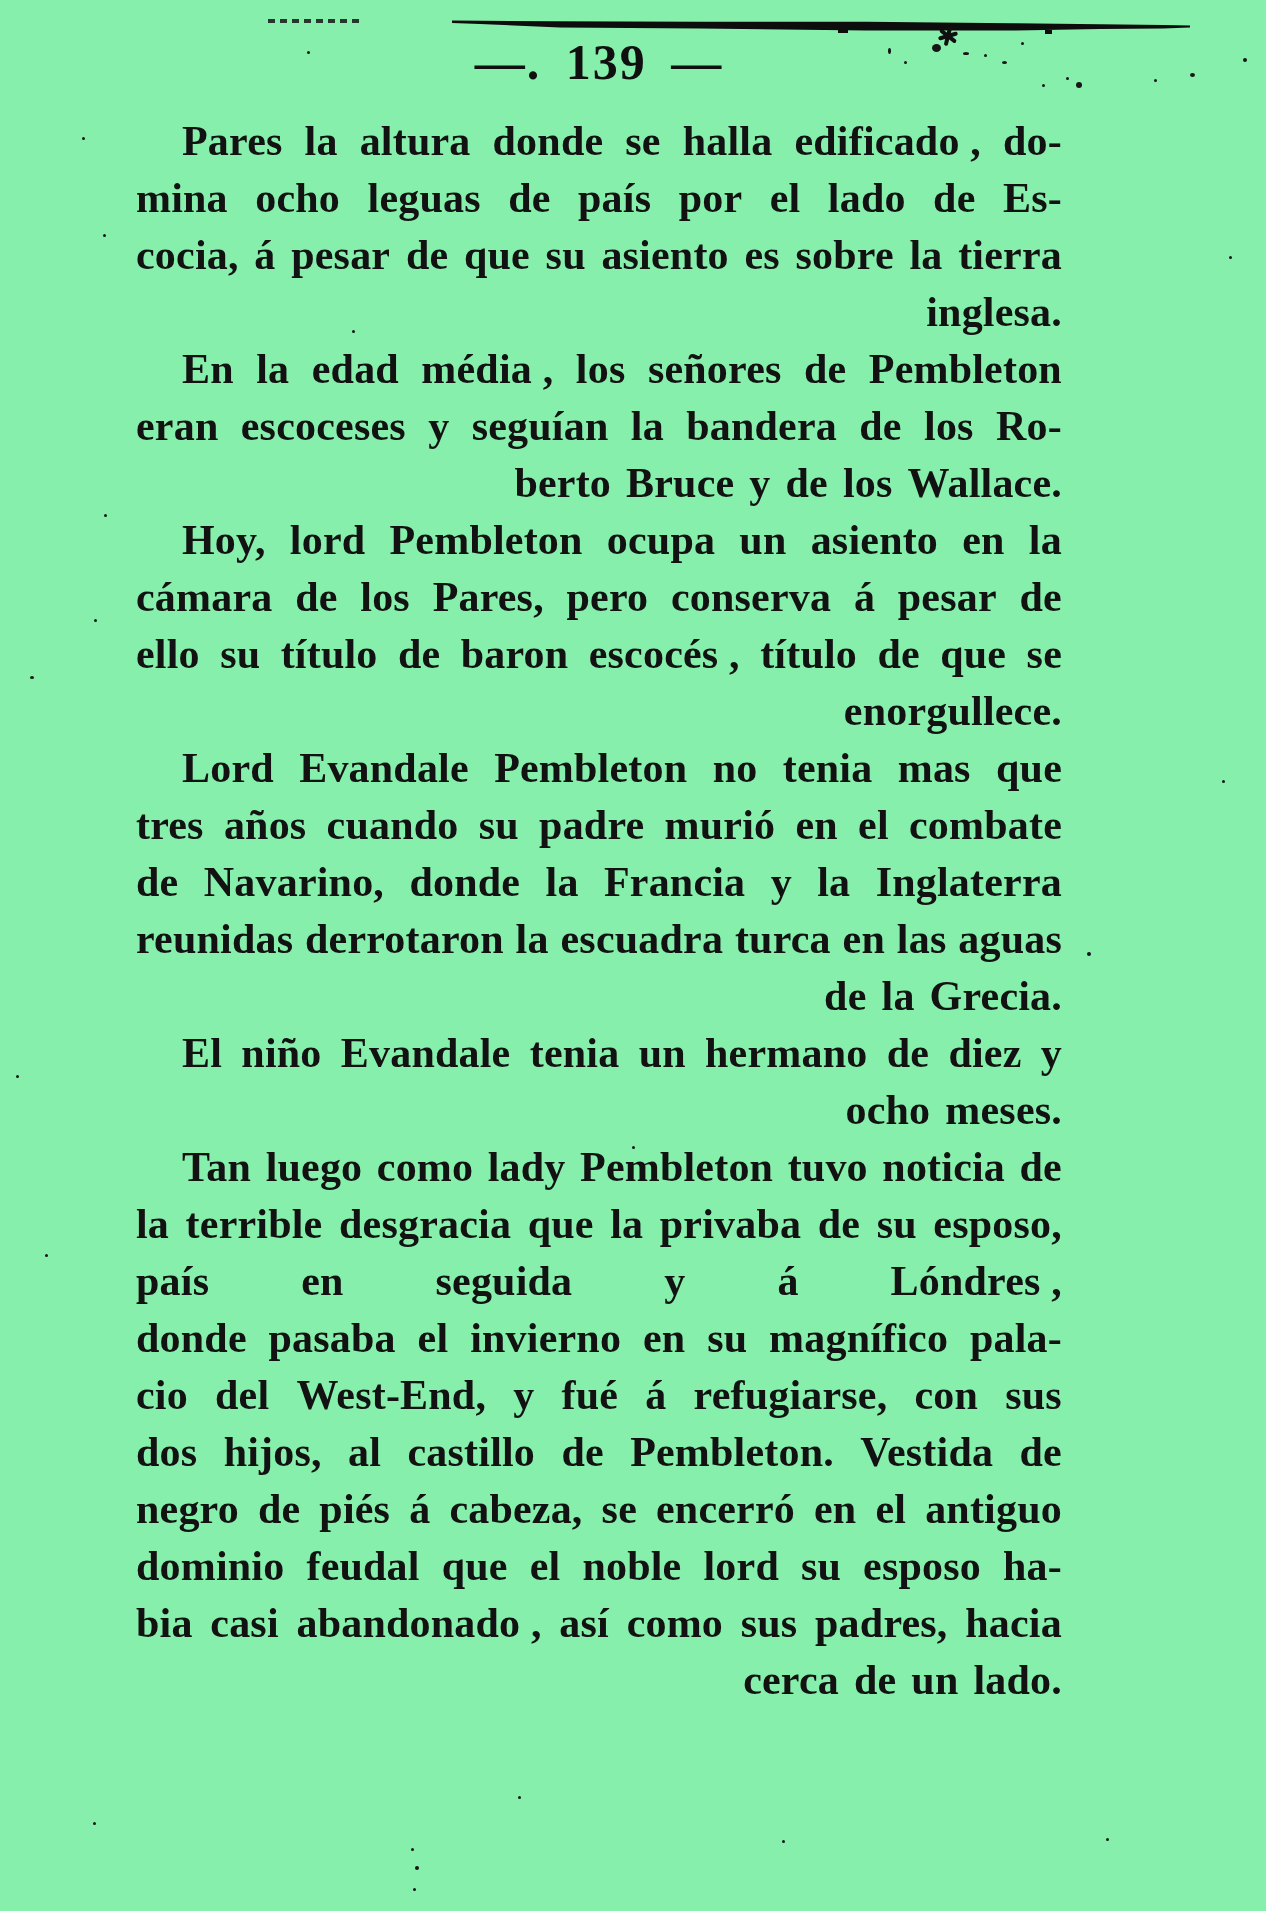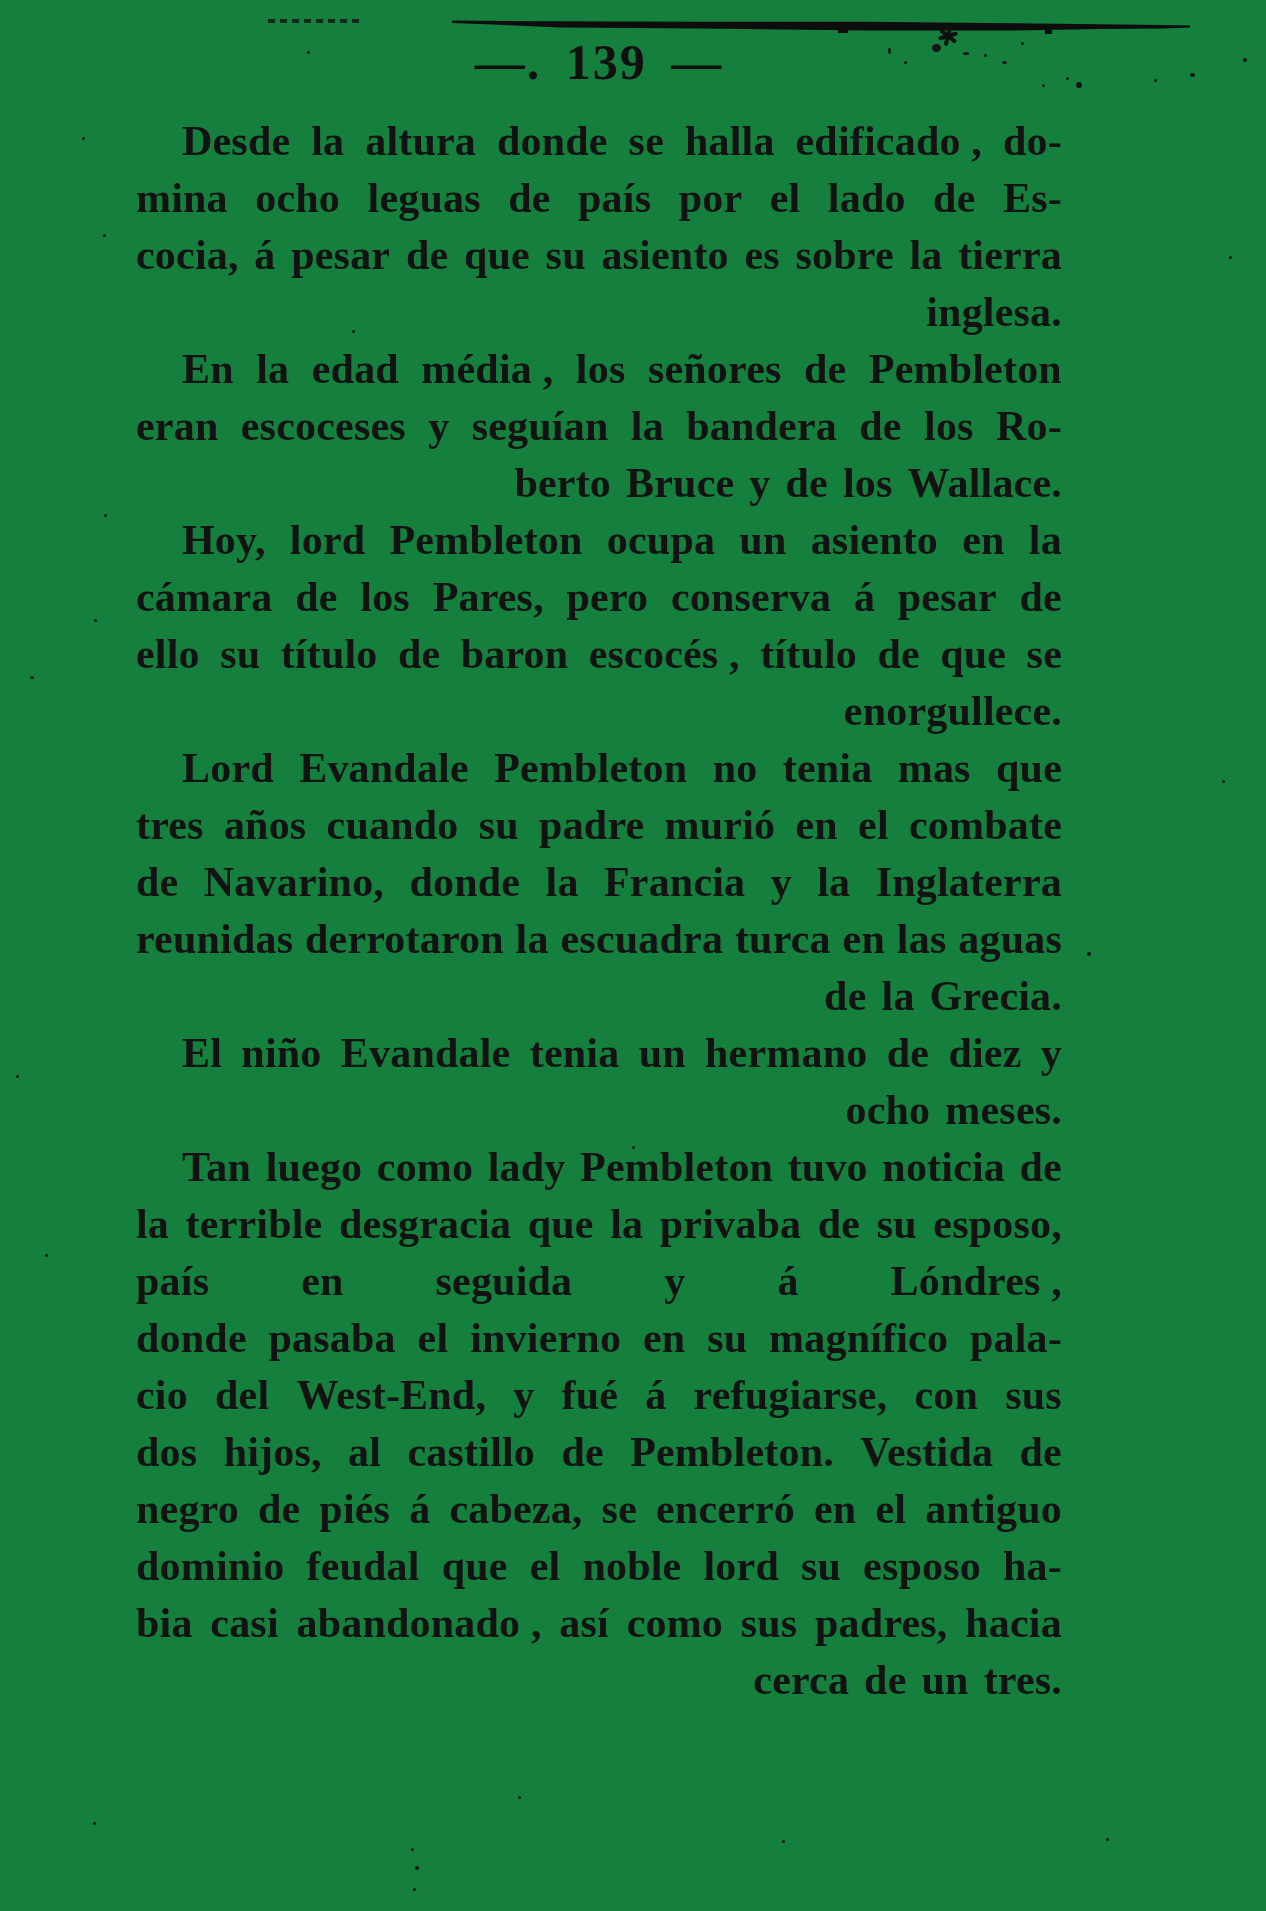--- a/index.html
+++ b/index.html
@@ -6,21 +6,21 @@
   html,body{margin:0;padding:0;}
   body{
     width:1266px;height:1911px;
     background:#ffffff;
     position:relative;
     overflow:hidden;
     font-family:"Liberation Serif","DejaVu Serif",serif;
   }
   .page{
     position:absolute;left:0;top:0;width:1266px;height:1911px;
-    background:#15803d;color:#121212;
+    background:#86efac;color:#121212;
   }
   
   .streak-svg{position:absolute;left:0;top:0;}
   .dashes{
     position:absolute;left:268px;top:19px;width:96px;height:4px;
     background:repeating-linear-gradient(90deg,#161616 0 7px,transparent 7px 12px);
     opacity:.85;
   }
   .star{position:absolute;left:938px;top:26px;width:20px;height:20px;}
   .star i{position:absolute;left:8px;top:0;width:4px;height:20px;background:#101010;border-radius:2px;display:block;}
@@ -67,21 +67,21 @@
 
   <div class="star">
     <i class="b1"></i>
       <i class="b2"></i>
       <i class="b3"></i>
   </div>
 
   <div class="pagenum">—. 139 —</div>
 
   <div class="textblock">
-      <div class="line indent"><span>Desde</span><span>la</span><span>altura</span><span>donde</span><span>se</span><span>halla</span><span>edificado&nbsp;,</span><span>do-</span></div>
+      <div class="line indent"><span>Pares</span><span>la</span><span>altura</span><span>donde</span><span>se</span><span>halla</span><span>edificado&nbsp;,</span><span>do-</span></div>
       <div class="line"><span>mina</span><span>ocho</span><span>leguas</span><span>de</span><span>país</span><span>por</span><span>el</span><span>lado</span><span>de</span><span>Es-</span></div>
       <div class="line"><span>cocia,</span><span>á</span><span>pesar</span><span>de</span><span>que</span><span>su</span><span>asiento</span><span>es</span><span>sobre</span><span>la</span><span>tierra</span></div>
       <div class="line last"><span>inglesa.</span></div>
       <div class="line indent"><span>En</span><span>la</span><span>edad</span><span>média&nbsp;,</span><span>los</span><span>señores</span><span>de</span><span>Pembleton</span></div>
       <div class="line"><span>eran</span><span>escoceses</span><span>y</span><span>seguían</span><span>la</span><span>bandera</span><span>de</span><span>los</span><span>Ro-</span></div>
       <div class="line last"><span>berto</span><span>Bruce</span><span>y</span><span>de</span><span>los</span><span>Wallace.</span></div>
       <div class="line indent"><span>Hoy,</span><span>lord</span><span>Pembleton</span><span>ocupa</span><span>un</span><span>asiento</span><span>en</span><span>la</span></div>
       <div class="line"><span>cámara</span><span>de</span><span>los</span><span>Pares,</span><span>pero</span><span>conserva</span><span>á</span><span>pesar</span><span>de</span></div>
       <div class="line"><span>ello</span><span>su</span><span>título</span><span>de</span><span>baron</span><span>escocés&nbsp;,</span><span>título</span><span>de</span><span>que</span><span>se</span></div>
       <div class="line last"><span>enorgullece.</span></div>
@@ -94,21 +94,21 @@
       <div class="line last"><span>ocho</span><span>meses.</span></div>
       <div class="line indent"><span>Tan</span><span>luego</span><span>como</span><span>lady</span><span>Pembleton</span><span>tuvo</span><span>noticia</span><span>de</span></div>
       <div class="line"><span>la</span><span>terrible</span><span>desgracia</span><span>que</span><span>la</span><span>privaba</span><span>de</span><span>su</span><span>esposo,</span></div>
       <div class="line"><span>país</span><span>en</span><span>seguida</span><span>y</span><span>á</span><span>Lóndres&nbsp;,</span></div>
       <div class="line"><span>donde</span><span>pasaba</span><span>el</span><span>invierno</span><span>en</span><span>su</span><span>magnífico</span><span>pala-</span></div>
       <div class="line"><span>cio</span><span>del</span><span>West-End,</span><span>y</span><span>fué</span><span>á</span><span>refugiarse,</span><span>con</span><span>sus</span></div>
       <div class="line"><span>dos</span><span>hijos,</span><span>al</span><span>castillo</span><span>de</span><span>Pembleton.</span><span>Vestida</span><span>de</span></div>
       <div class="line"><span>negro</span><span>de</span><span>piés</span><span>á</span><span>cabeza,</span><span>se</span><span>encerró</span><span>en</span><span>el</span><span>antiguo</span></div>
       <div class="line"><span>dominio</span><span>feudal</span><span>que</span><span>el</span><span>noble</span><span>lord</span><span>su</span><span>esposo</span><span>ha-</span></div>
       <div class="line"><span>bia</span><span>casi</span><span>abandonado&nbsp;,</span><span>así</span><span>como</span><span>sus</span><span>padres,</span><span>hacia</span></div>
-      <div class="line last"><span>cerca</span><span>de</span><span>un</span><span>tres.</span></div>
+      <div class="line last"><span>cerca</span><span>de</span><span>un</span><span>lado.</span></div>
     </div>
 
 <div class="speck" style="left: 307px; top: 51px; width: 3px; height: 3px;"></div>
     <div class="speck" style="left: 888px; top: 48px; width: 3px; height: 6px;"></div>
     <div class="speck" style="left: 904px; top: 61px; width: 3px; height: 3px;"></div>
     <div class="speck" style="left: 932px; top: 44px; width: 9px; height: 8px;"></div>
     <div class="speck" style="left: 963px; top: 52px; width: 6px; height: 3px;"></div>
     <div class="speck" style="left: 984px; top: 54px; width: 3px; height: 3px;"></div>
     <div class="speck" style="left: 1021px; top: 42px; width: 3px; height: 3px;"></div>
     <div class="speck" style="left: 1002px; top: 61px; width: 5px; height: 3px;"></div>

